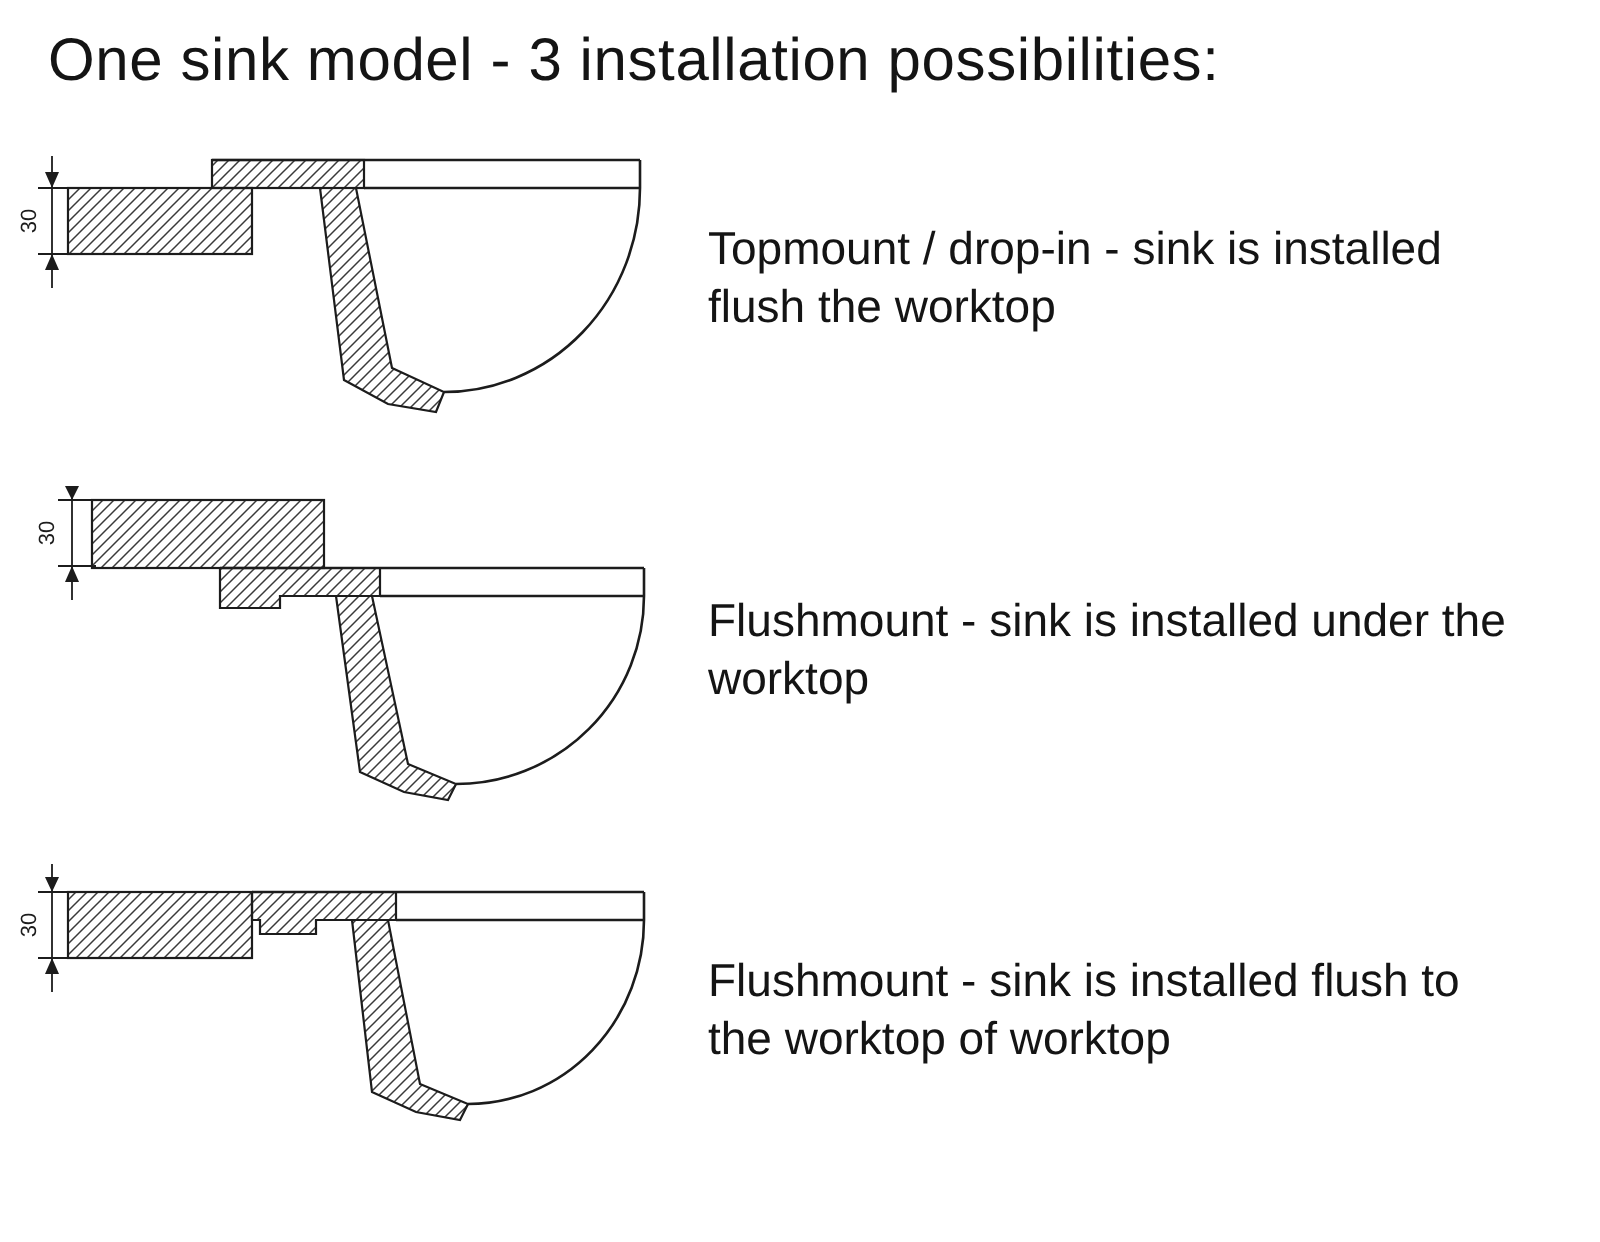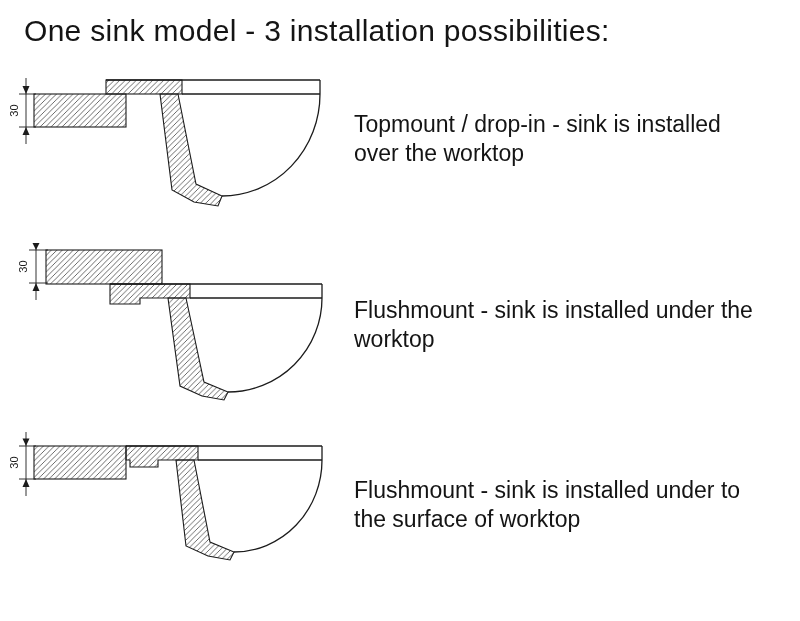--- a/index.html
+++ b/index.html
@@ -93,21 +93,21 @@
 
       <rect class="hatched" x="96" y="22" width="76" height="14" fill="url(#hatch-a)"></rect>
 
       <path class="hatched" fill="url(#hatch-a)" d="M150,36 L168,36 L186,126 L212,138 L208,148 L184,144 L162,132 Z"></path>
 
       <path class="outline" d="M96,22 H310 M172,36 H310 M310,22 V36"></path>
 
       <path class="outline" d="M212,138 A98,102 0 0 0 310,36"></path>
     </svg>
 
-    <p class="caption">Topmount / drop-in - sink is installed over the worktop</p>
+    <p class="caption">Topmount / drop-in - sink is installed flush the worktop</p>
   </div>
 
   <div class="row row-2">
     <svg class="diagram" width="342" height="166" viewBox="0 0 342 166">
       <defs>
         <pattern id="hatch-b" patternUnits="userSpaceOnUse" width="5.5" height="5.5">
           <path d="M-1.4,1.4 L1.4,-1.4 M0,5.5 L5.5,0 M4.1,6.9 L6.9,4.1" stroke="#3a3a3a" stroke-width="0.75" fill="none"></path>
         </pattern>
       </defs>
 
@@ -151,16 +151,16 @@
 
       <path class="hatched" fill="url(#hatch-c)" d="M116,16 H188 V30 H148 V37 H120 V30 H116 Z"></path>
 
       <path class="hatched" fill="url(#hatch-c)" d="M166,30 L184,30 L200,112 L224,122 L220,130 L198,126 L176,116 Z"></path>
 
       <path class="outline" d="M116,16 H312 M188,30 H312 M312,16 V30"></path>
 
       <path class="outline" d="M224,122 A88,92 0 0 0 312,30"></path>
     </svg>
 
-    <p class="caption">Flushmount - sink is installed under to the surface of worktop</p>
+    <p class="caption">Flushmount - sink is installed flush to the worktop of worktop</p>
   </div>
 
 </div>
 
 </body></html>

